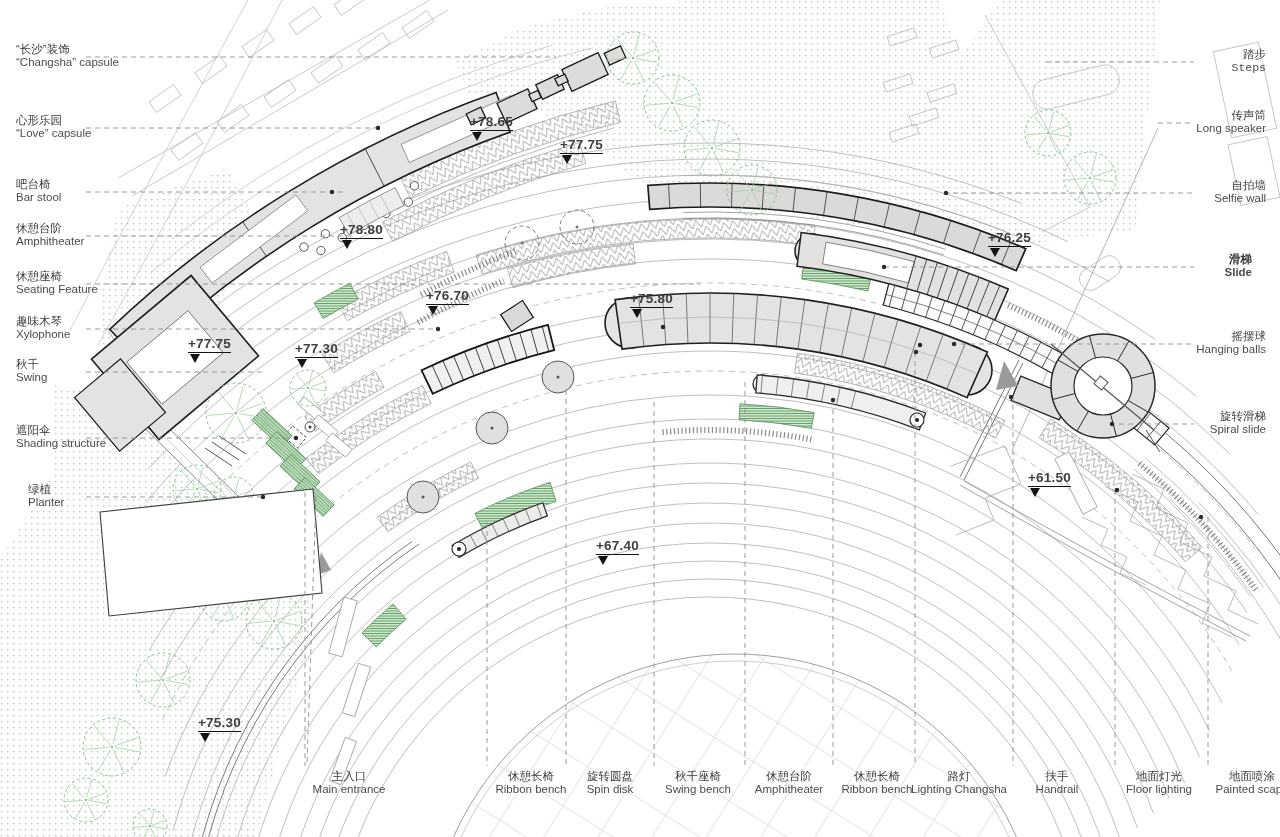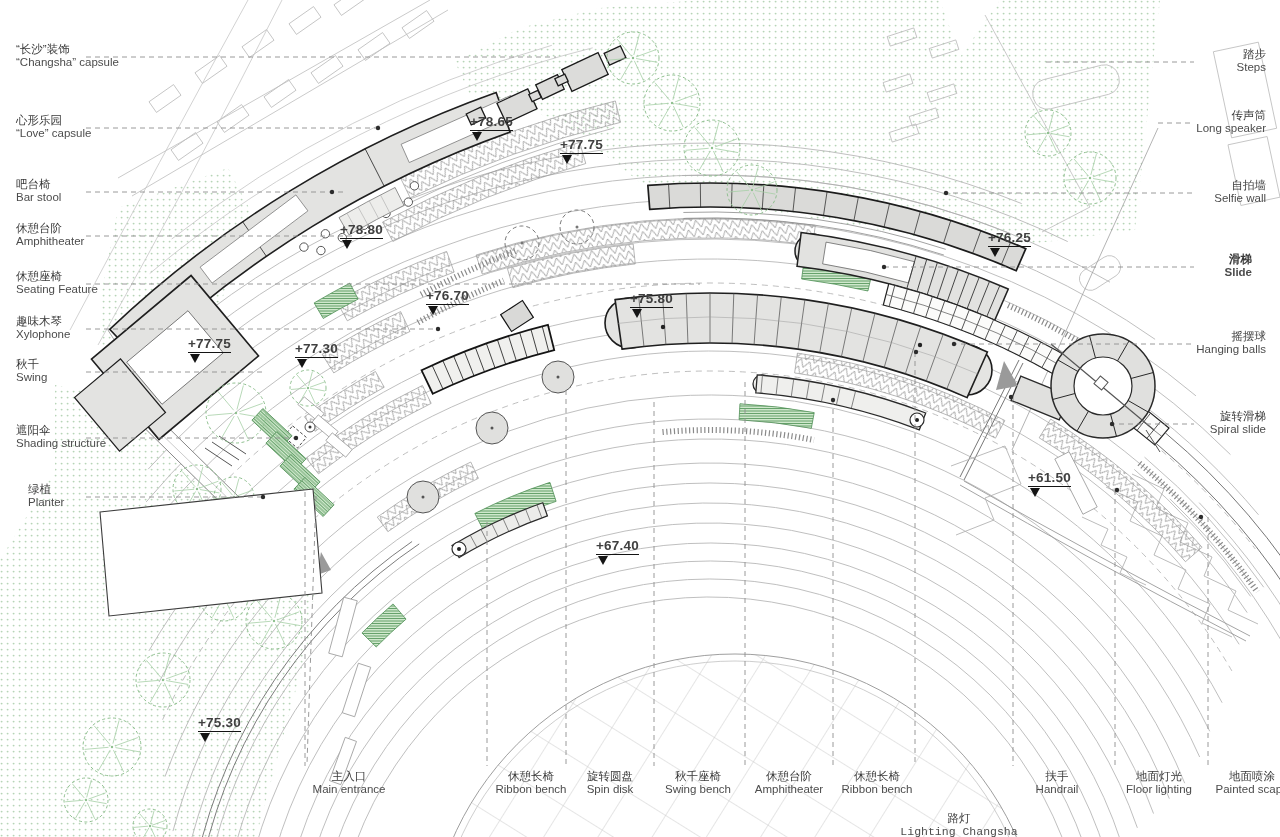--- a/index.html
+++ b/index.html
@@ -658,21 +658,21 @@
         <div class="en">Swing</div>
       </div>
       <div class="lbl left" style="left: 16px; top: 424px;">
         <div class="zh">遮阳伞</div>
         <div class="en">Shading structure</div>
       </div>
       <div class="lbl left" style="left: 16px; top: 483px; margin-left: 12px;">
         <div class="zh">绿植</div>
         <div class="en">Planter</div>
       </div>
-      <div class="lbl right" style="right: 14px; top: 48px;">
+      <div class="lbl right" style="right: 14px; top: 48px; font-family: Liberation Mono, monospace;">
         <div class="zh">踏步</div>
         <div class="en">Steps</div>
       </div>
       <div class="lbl right" style="right: 14px; top: 109px;">
         <div class="zh">传声筒</div>
         <div class="en">Long speaker</div>
       </div>
       <div class="lbl right" style="right: 14px; top: 179px;">
         <div class="zh">自拍墙</div>
         <div class="en">Selfie wall</div>
@@ -706,21 +706,21 @@
         <div class="en">Swing bench</div>
       </div>
       <div class="lbl bottom" style="left: 745px; top: 770px;">
         <div class="zh">休憩台阶</div>
         <div class="en">Amphitheater</div>
       </div>
       <div class="lbl bottom" style="left: 833px; top: 770px;">
         <div class="zh">休憩长椅</div>
         <div class="en">Ribbon bench</div>
       </div>
-      <div class="lbl bottom" style="left: 915px; top: 812px; font-family: Liberation Mono, monospace;">
+      <div class="lbl bottom" style="left: 915px; top: 770px;">
         <div class="zh">路灯</div>
         <div class="en">Lighting Changsha</div>
       </div>
       <div class="lbl bottom" style="left: 1013px; top: 770px;">
         <div class="zh">扶手</div>
         <div class="en">Handrail</div>
       </div>
       <div class="lbl bottom" style="left: 1115px; top: 770px;">
         <div class="zh">地面灯光</div>
         <div class="en">Floor lighting</div>

